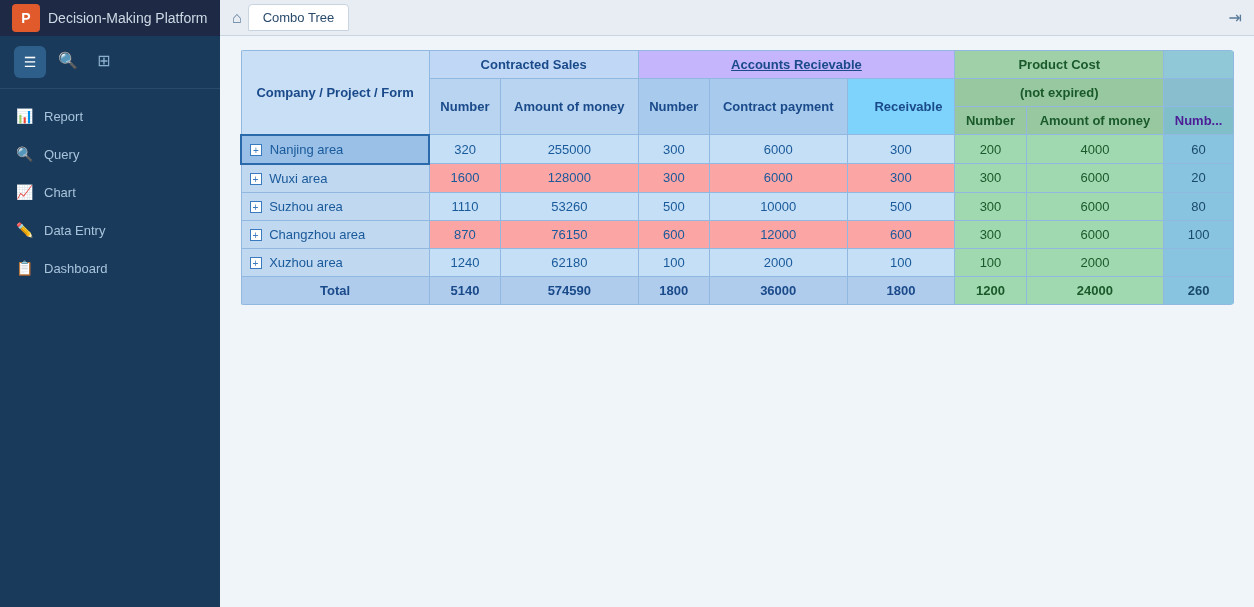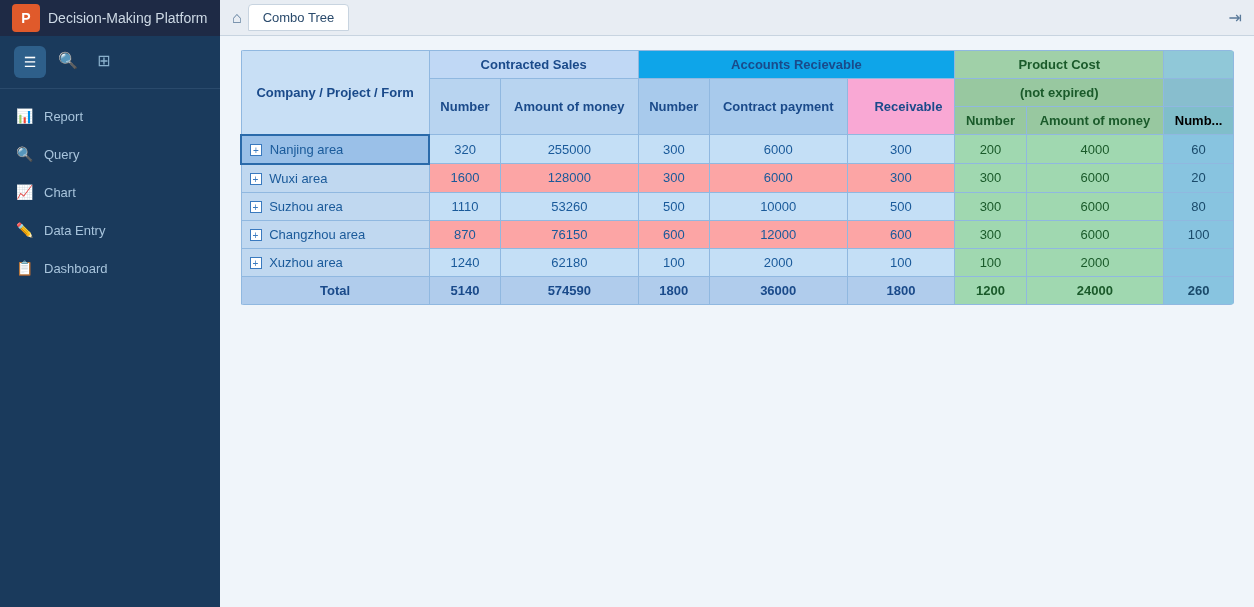--- a/index.html
+++ b/index.html
@@ -245,39 +245,39 @@
 
   <div class="content">
 
     <div class="table-wrapper">
       <table>
         <thead>
 
           <tr class="header-row-1">
             <th rowspan="3" style="min-width:160px; background:#c8dff5; color:#1a4a8a;text-align:center;">Company / Project / Form</th>
             <th colspan="2" style="background:#c0d8f5; color:#1a4a8a;margin-top:44px;">Contracted Sales</th>
-            <th colspan="3" style="background:#0ea5e9; color:#1a4a8a;">Accounts Recievable</th>
+            <th colspan="3" style="background:#c4b5fd; color:#1a4a8a;text-decoration:underline;">Accounts Recievable</th>
             <th colspan="2" style="background:#a0d0a8; color:#1a5a2a;">Product Cost</th>
             <th style="background:#90c8d8; color:#1a4a6a;"></th>
           </tr>
 
           <tr class="header-row-2">
             <th rowspan="2" style="background:#b8d4f0; color:#1a4a8a;">Number</th>
             <th rowspan="2" style="background:#b8d4f0; color:#1a4a8a;">Amount of money</th>
             <th rowspan="2" style="background:#a8caec; color:#1a4a8a;">Number</th>
             <th rowspan="2" style="background:#a8caec; color:#1a4a8a;padding-left:8px;">Contract payment</th>
-            <th rowspan="2" style="background:#f9a8d4; color:#1a4a8a;padding-left:23px;">Receivable</th>
+            <th rowspan="2" style="background:#7dd3fc; color:#1a4a8a;padding-left:23px;">Receivable</th>
             <th colspan="2" style="background:#98c8a0; color:#1a5a2a;">(not expired)</th>
             <th style="background:#88bece; color:#1a4a6a;"></th>
           </tr>
 
           <tr class="header-row-3">
             <th style="background:#98c8a0; color:#1a5a2a;">Number</th>
             <th style="background:#98c8a0; color:#1a5a2a;">Amount of money</th>
-            <th style="background:#80beca; color:#000000;">Numb...</th>
+            <th style="background:#80beca; color:#4c1d95;">Numb...</th>
           </tr>
         </thead>
         <tbody>
 
           <tr>
             <td class="area-cell-selected">
               <span class="expand-icon">+</span>
               <span>Nanjing area</span>
             </td>
             <td>320</td>

